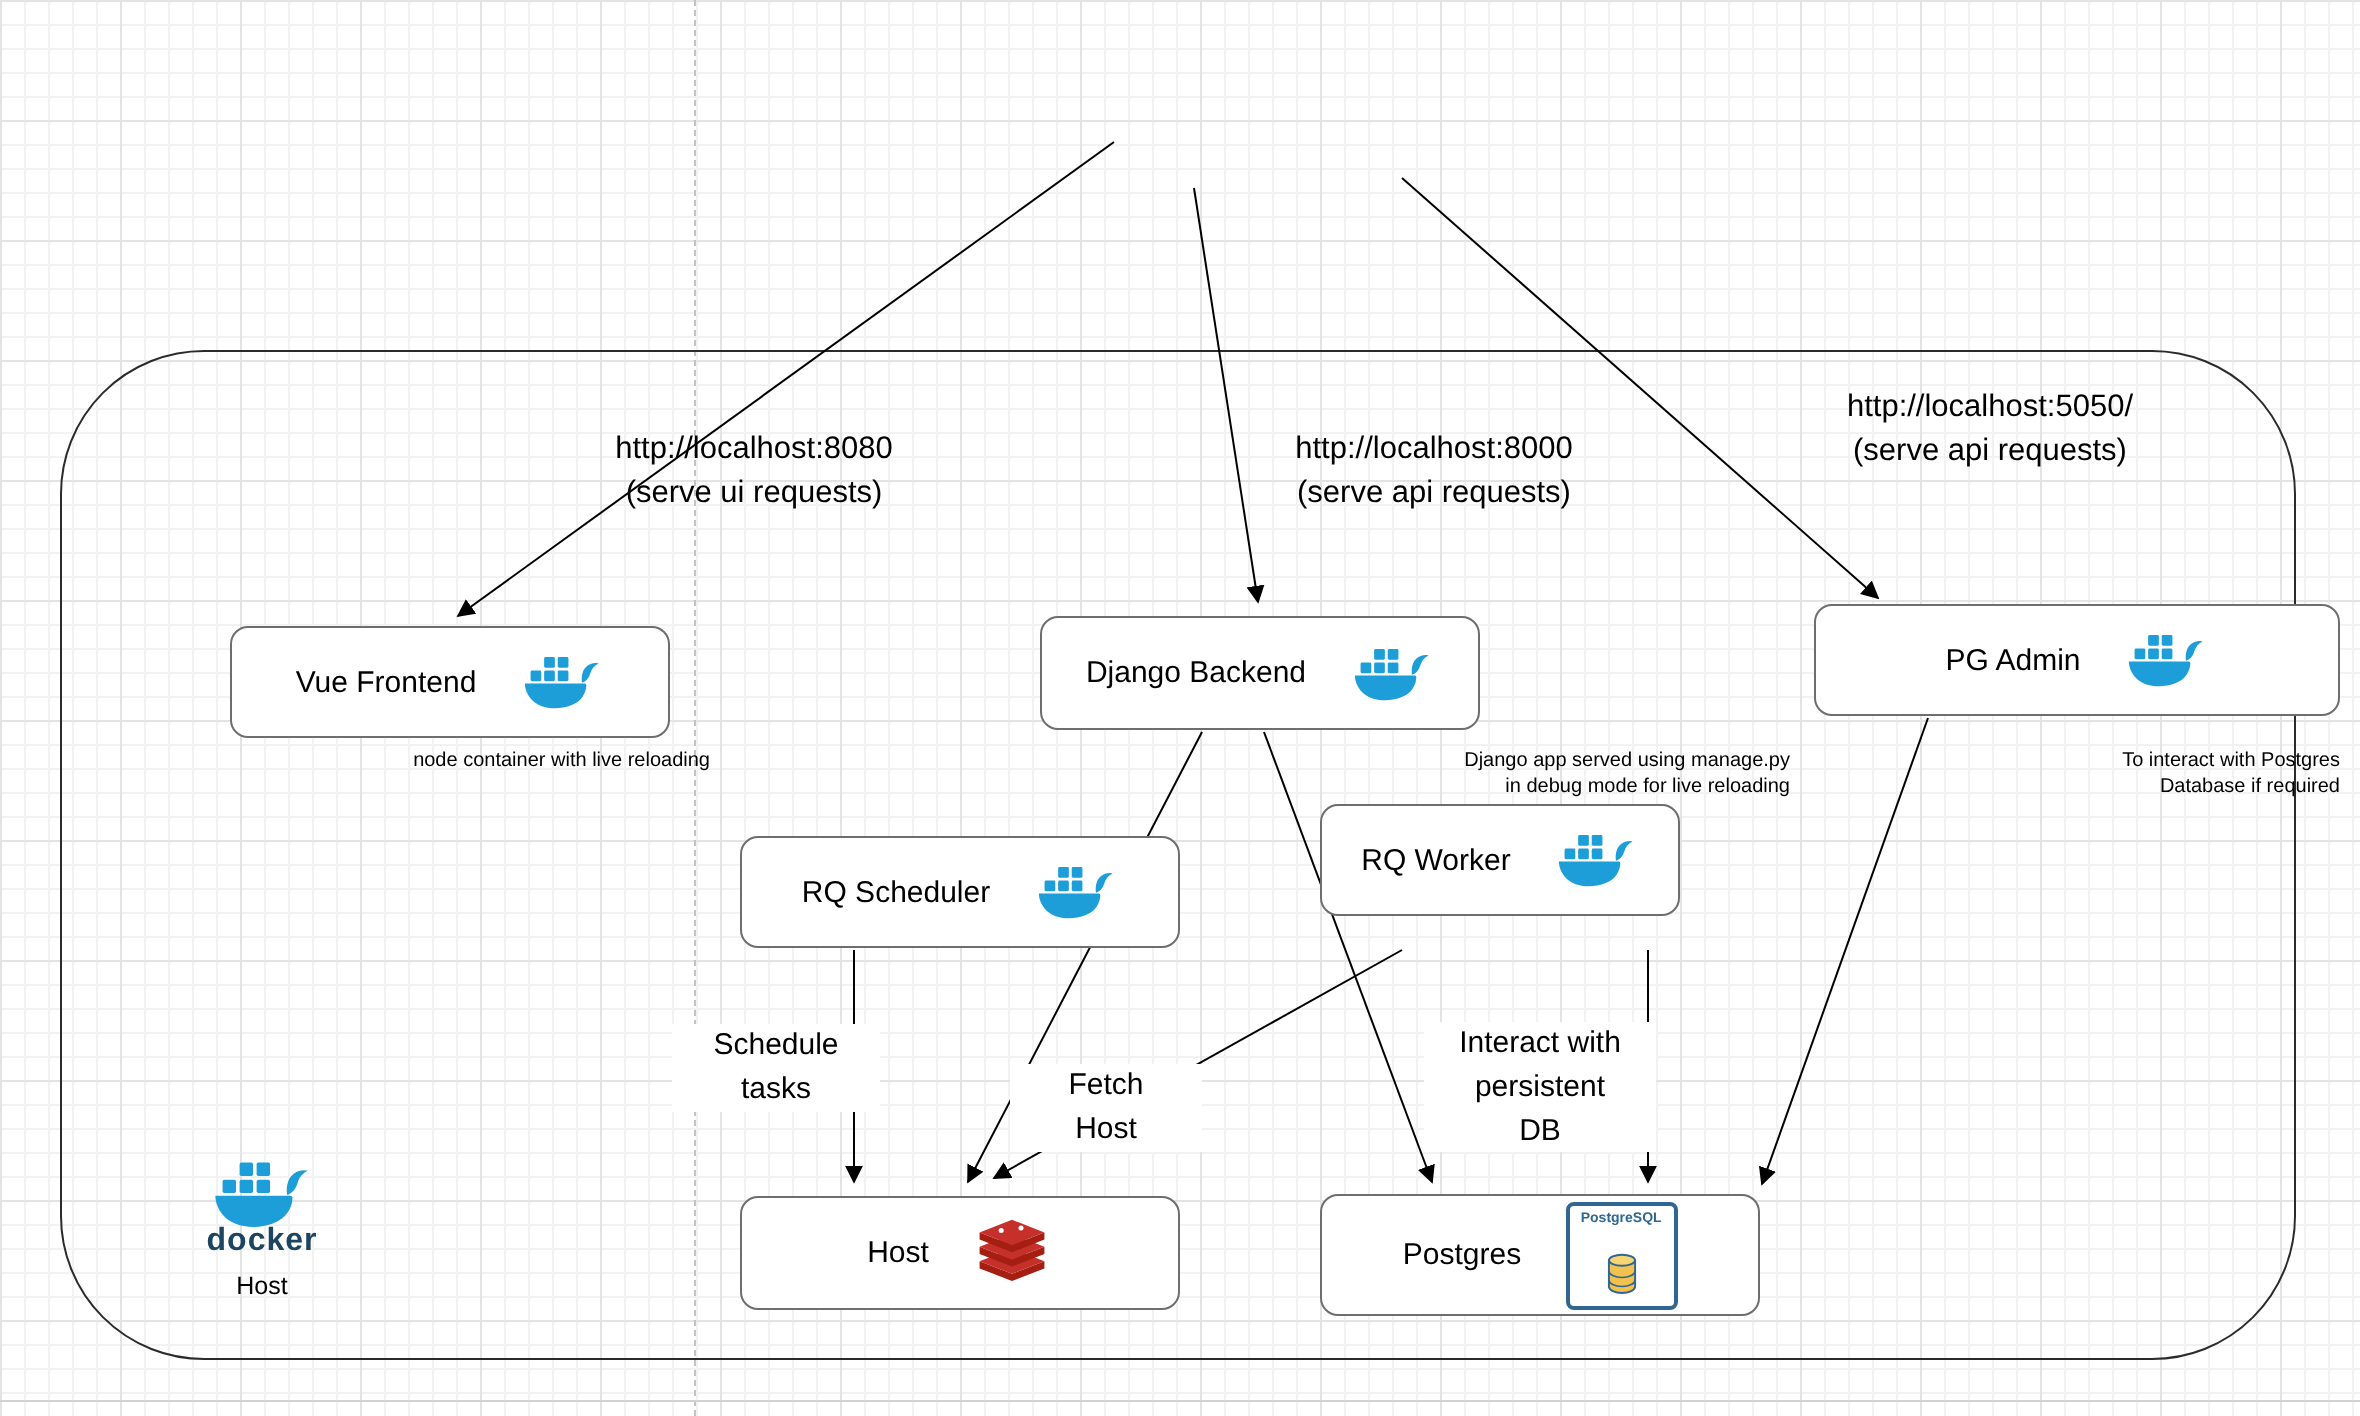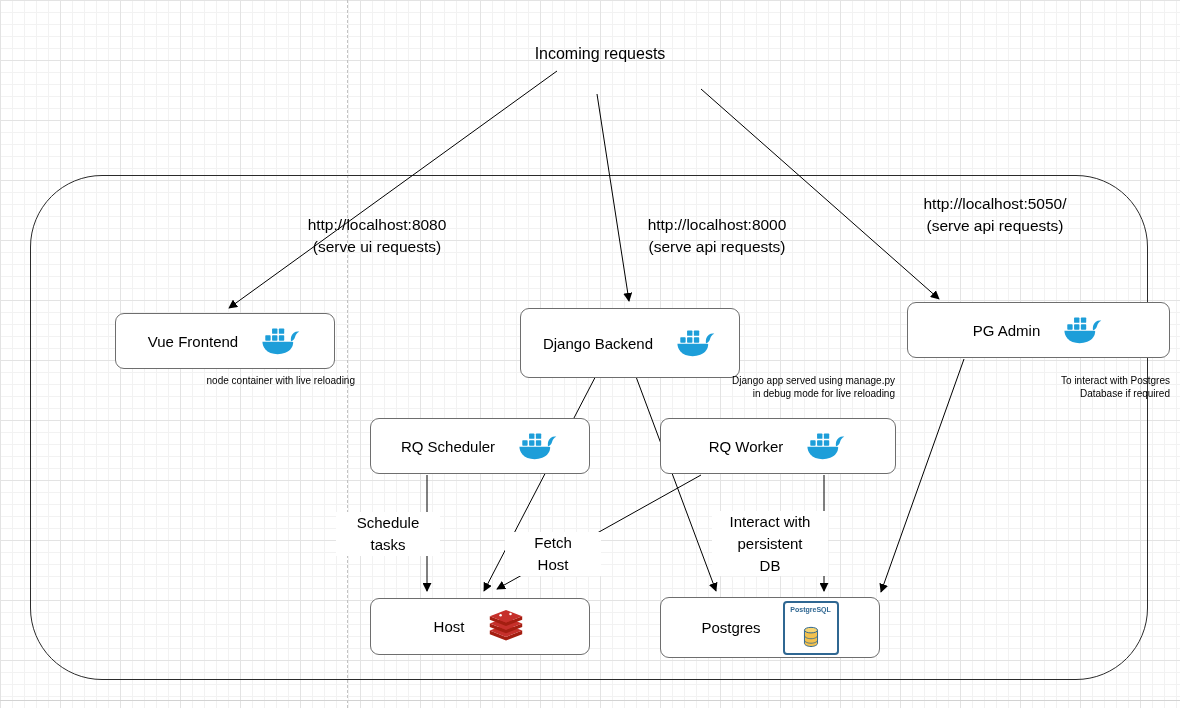--- a/index.html
+++ b/index.html
@@ -113,39 +113,38 @@
     <line x1="597" y1="94" x2="629" y2="301" marker-end="url(#arrow)"></line>
     <line x1="701" y1="89" x2="939" y2="299" marker-end="url(#arrow)"></line>
     <line x1="427" y1="475" x2="427" y2="591" marker-end="url(#arrow)"></line>
     <line x1="601" y1="366" x2="484" y2="591" marker-end="url(#arrow)"></line>
     <line x1="632" y1="366" x2="716" y2="591" marker-end="url(#arrow)"></line>
     <line x1="701" y1="475" x2="497" y2="589" marker-end="url(#arrow)"></line>
     <line x1="824" y1="475" x2="824" y2="591" marker-end="url(#arrow)"></line>
     <line x1="964" y1="359" x2="881" y2="592" marker-end="url(#arrow)"></line>
   </svg>
 
-  <div class="txt incoming-label" style="left:490px;top:45px;width:220px;">Incoming requests</div>
 
   <div class="txt endpoint-label" style="left:267px;top:214px;width:220px;">http://localhost:8080
 (serve ui requests)</div>
   <div class="txt endpoint-label" style="left:607px;top:214px;width:220px;">http://localhost:8000
 (serve api requests)</div>
   <div class="txt endpoint-label" style="left:880px;top:193px;width:230px;">http://localhost:5050/
 (serve api requests)</div>
 
   <div class="node" style="left:115px;top:313px;width:220px;height:56px;">
     <span class="node-label">Vue Frontend</span>
     <span class="icon">
         <svg width="42" height="30">
           <use href="#sym-docker"></use>
         </svg>
       </span>
   </div>
 
-  <div class="node" style="left:520px;top:308px;width:220px;height:70px;">
+  <div class="node" style="left:520px;top:308px;width:220px;height:57px;">
     <span class="node-label">Django Backend</span>
     <span class="icon">
         <svg width="42" height="30">
           <use href="#sym-docker"></use>
         </svg>
       </span>
   </div>
 
   <div class="node" style="left:907px;top:302px;width:263px;height:56px;">
     <span class="node-label">PG Admin</span>
@@ -158,21 +157,21 @@
 
   <div class="node" style="left:370px;top:418px;width:220px;height:56px;">
     <span class="node-label">RQ Scheduler</span>
     <span class="icon">
         <svg width="42" height="30">
           <use href="#sym-docker"></use>
         </svg>
       </span>
   </div>
 
-  <div class="node" style="left:660px;top:418px;width:236px;height:56px;">
+  <div class="node" style="left:660px;top:402px;width:180px;height:56px;">
     <span class="node-label">RQ Worker</span>
     <span class="icon">
         <svg width="42" height="30">
           <use href="#sym-docker"></use>
         </svg>
       </span>
   </div>
 
   <div class="node" style="left:370px;top:598px;width:220px;height:57px;">
     <span class="node-label">Host</span>
@@ -203,14 +202,23 @@
 Database if required</div>
 
   <div class="txt edge-label" style="left:336px;top:512px;width:104px;">Schedule
 tasks</div>
   <div class="txt edge-label" style="left:505px;top:532px;width:96px;">Fetch
 Host</div>
   <div class="txt edge-label" style="left:712px;top:511px;width:116px;">Interact with
 persistent
 DB</div>
 
+  <div class="docker-host-logo">
+    <span class="icon">
+        <svg width="52" height="38">
+          <use href="#sym-docker"></use>
+        </svg>
+      </span>
+    <div class="docker-wordmark">docker</div>
+    <div class="host-label">Host</div>
+  </div>
 
 </div>
 
 </body></html>

